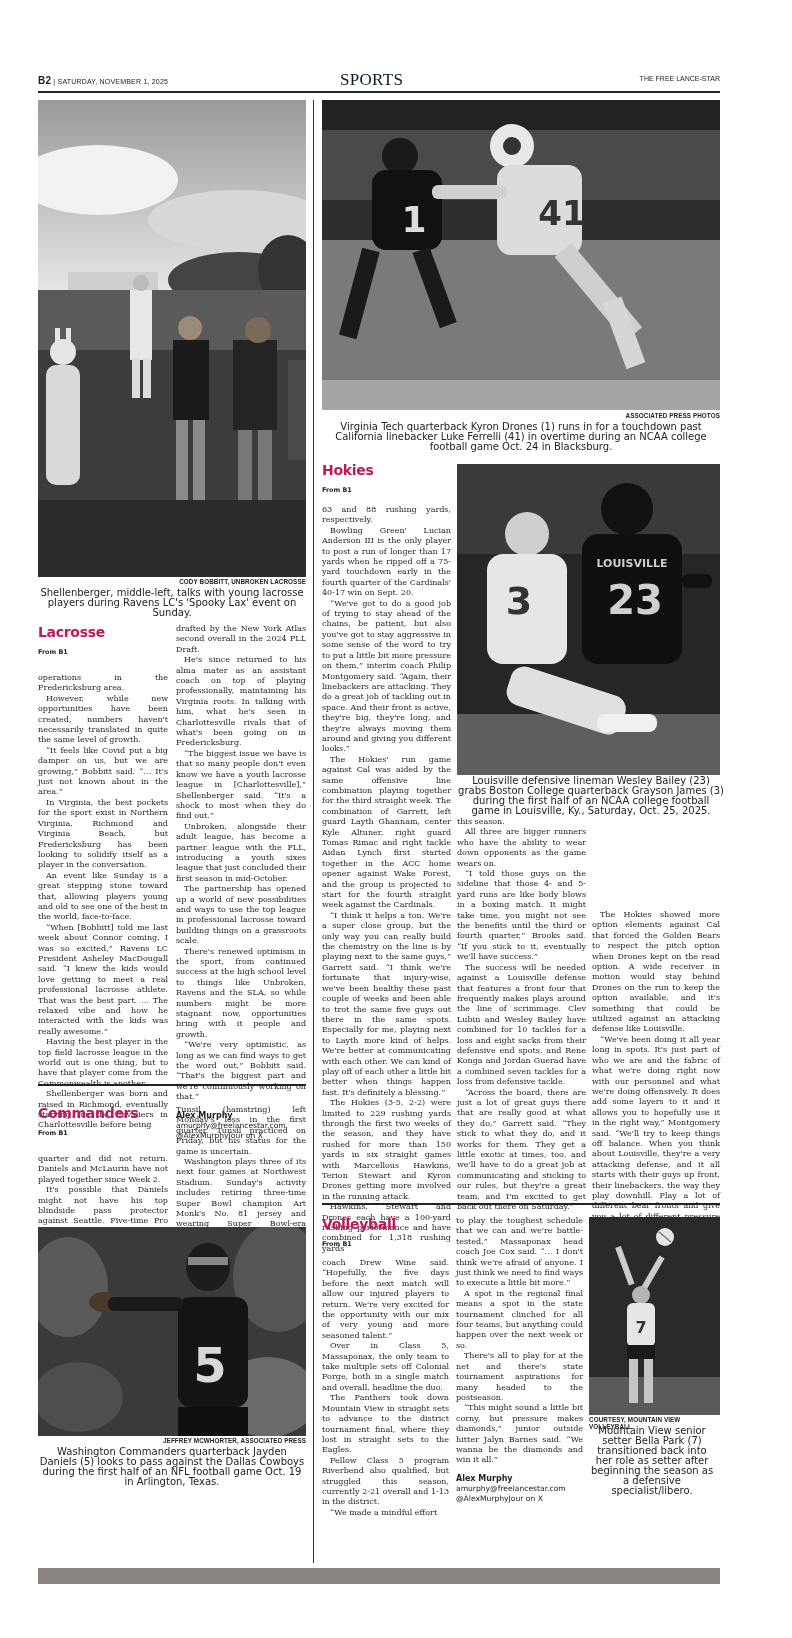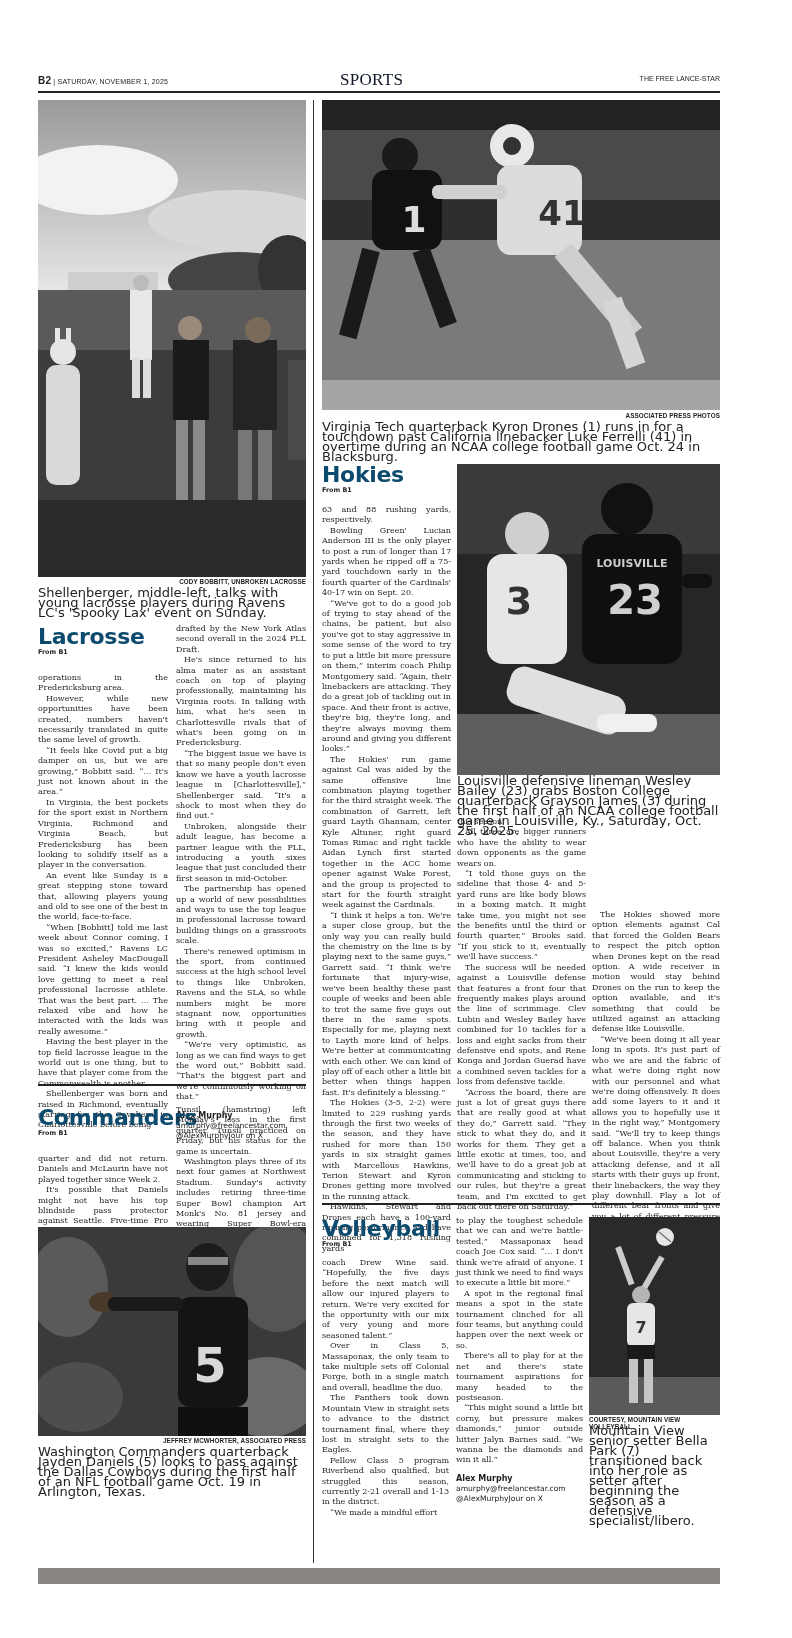--- a/index.html
+++ b/index.html
@@ -13,24 +13,24 @@
   .masthead-left b { font-size: 10px; font-weight: 700; }
   .masthead-center { left: 340px; top: 70px; width: 112px; text-align: left; font-family: "Liberation Serif", serif; font-size: 17px; letter-spacing: 0.3px; color: #0f172a; }
   .masthead-right { right: 72px; top: 75px; font-family: "Liberation Sans", sans-serif; font-size: 7px; color: #222; }
   .rule-top { left: 38px; top: 91px; width: 682px; height: 2px; background: #222; }
 
   
   .photo { overflow: hidden; background: #666; }
   .photo svg { width: 100%; height: 100%; display: block; }
 
   .credit { font-family: "Liberation Sans", sans-serif; font-size: 6.3px; font-weight: 700; color: #222; text-align: right; letter-spacing: 0.1px; }
-  .cutline { font-family: "DejaVu Sans", sans-serif; font-size: 13px; line-height: 10px; color: #222; }
-
-  
-  .headline { font-family: "DejaVu Sans", sans-serif; font-weight: 700; font-size: 22px; letter-spacing: -0.3px; color: #0c4a6e; }
+  .cutline { font-family: "DejaVu Sans", sans-serif; font-size: 10px; line-height: 10px; color: #222; text-align: center; }
+
+  
+  .headline { font-family: "DejaVu Sans", sans-serif; font-weight: 700; font-size: 14px; letter-spacing: -0.3px; color: #be185d; }
   .from { font-family: "DejaVu Sans", sans-serif; font-weight: 700; font-size: 6.4px; color: #222; }
 
   
   .col { font-family: "DejaVu Serif", serif; font-size: 8px; line-height: 10.4px; text-align: justify; color: #1f1f1f; hyphens: manual; }
   .col p { text-indent: 8px; }
   .col p.noindent { text-indent: 0; }
 
   .byline-name { font-family: "DejaVu Sans", sans-serif; font-weight: 700; font-size: 8px; margin-top: 8px; }
   .byline-line { font-family: "DejaVu Sans", sans-serif; font-size: 7.6px; line-height: 10px; color: #222; }
 

